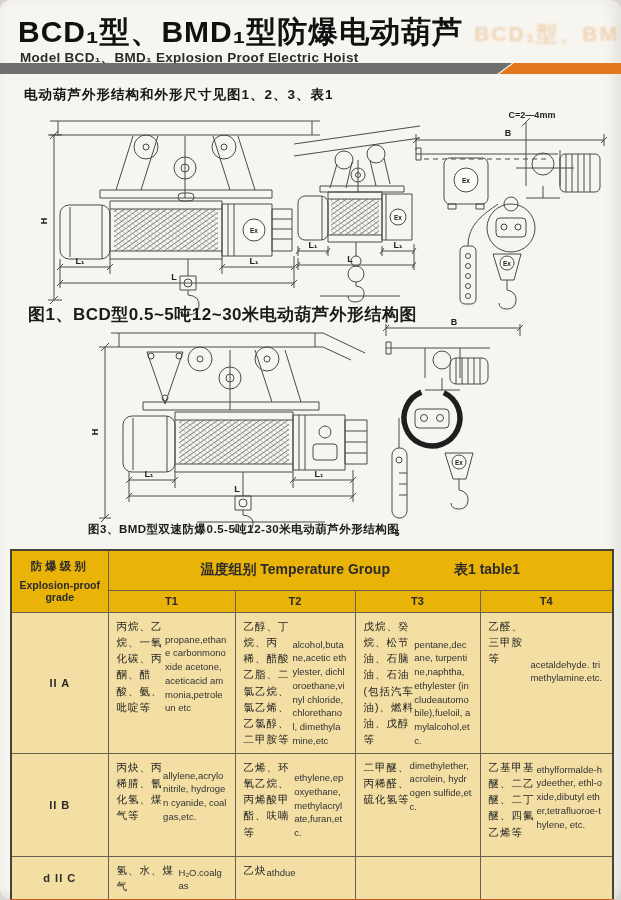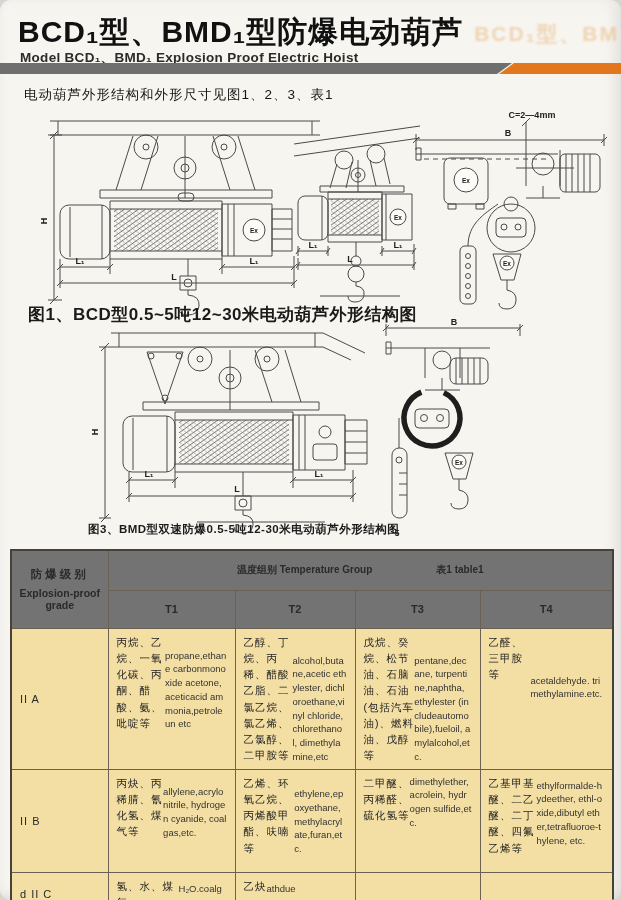--- a/index.html
+++ b/index.html
@@ -8,44 +8,44 @@
     position:relative;width:621px;height:900px;margin:0 auto;
     background:#f7f5f0;overflow:hidden;color:#1c1c1c;
     box-shadow:inset -7px 0 14px rgba(0,0,0,.07), inset 0 6px 10px rgba(255,255,255,.4), inset 0 -5px 10px rgba(0,0,0,.05);
     border-radius:11px;
   }
   .title{position:absolute;left:18px;top:12px;font-size:30px;font-weight:bold;letter-spacing:1px;color:#111;}
   .subtitle{position:absolute;left:20px;top:49px;font-size:13.5px;font-weight:bold;color:#2b2b2b;letter-spacing:.3px;}
   .ghost{position:absolute;right:2px;top:20px;font-size:21px;font-weight:bold;color:#e3923a;opacity:.33;filter:blur(1.3px);letter-spacing:2px;}
   .bar-gray{position:absolute;left:0;top:63px;width:512px;height:11px;background:#6f6f6f;clip-path:polygon(0 0,512px 0,497px 100%,0 100%);}
   .bar-orange{position:absolute;left:499px;top:63px;width:122px;height:11px;background:#e2771e;clip-path:polygon(15px 0,100% 0,100% 100%,0 100%);}
-  .intro{position:absolute;left:24px;top:86px;font-size:13.5px;font-weight:normal;color:#151515;letter-spacing:1px;}
+  .intro{position:absolute;left:24px;top:86px;font-size:13.5px;font-weight:bold;color:#151515;letter-spacing:1px;}
   svg{position:absolute;overflow:visible;}
   svg path, svg line, svg rect, svg circle, svg ellipse{vector-effect:non-scaling-stroke;}
   .lineart{stroke:#4a4a4a;fill:none;stroke-width:1;}
   .caption{position:absolute;font-size:17px;font-weight:bold;color:#1b1b1b;letter-spacing:.5px;}
   .dimtext{font-size:9px;fill:#222;font-weight:bold;}
   .extext{font-size:6.5px;fill:#222;font-weight:bold;}
 
   .xtable{position:absolute;left:10px;top:549px;width:602px;border-collapse:collapse;table-layout:fixed;
           border:2px solid #46423a;border-bottom:3px solid #c4581f;}
   .xtable td{border:1px solid #6a6153;vertical-align:top;padding:5px 8px;}
-  .xtable .hd{background:#737373;text-align:center;vertical-align:middle;padding:2px 4px;}
+  .xtable .hd{background:#eab308;text-align:center;vertical-align:middle;padding:2px 4px;}
   .xtable .bd{background:#f3dfa4;}
   .grade-head-cn{font-size:11.5px;font-weight:bold;letter-spacing:3px;color:#2a2a2a;}
   .grade-head-en{font-size:10.5px;font-weight:bold;color:#2a2a2a;margin-top:5px;}
-  .group-head{display:flex;justify-content:center;gap:64px;align-items:center;font-size:10px;font-weight:bold;color:#2a2a2a;}
+  .group-head{display:flex;justify-content:center;gap:64px;align-items:center;font-size:14px;font-weight:bold;color:#2a2a2a;}
   .t-col{font-size:11px;font-weight:bold;color:#2a2a2a;}
-  .grade-cell{vertical-align:middle !important;font-size:11px;font-weight:normal;letter-spacing:1px;color:#2a2a2a;}
+  .grade-cell{text-align:center;vertical-align:middle !important;font-size:11px;font-weight:bold;letter-spacing:1px;color:#2a2a2a;}
   .cellbox{display:flex;flex-direction:row;height:100%;}
   .cn{font-size:10.5px;line-height:1.55;letter-spacing:1px;color:#222;}
   .en{font-size:9.5px;line-height:1.45;color:#333;margin-top:auto;word-break:break-all;}
   tr.rA{height:124px;} tr.rB{height:103px;} tr.rC{height:34px;}
   tr.rC .en{margin-top:4px;}
-  tr.h1{height:40px;} tr.h2{height:38px;}
+  tr.h1{height:40px;} tr.h2{height:22px;}
 </style>
 </head>
 <body>
 
 <div class="page">
 
   <div class="title">BCD₁型、BMD₁型防爆电动葫芦</div>
   <div class="subtitle">Model BCD₁、BMD₁ Explosion Proof Electric Hoist</div>
   <div class="ghost">BCD₁型、BM</div>
   <div class="bar-gray"></div>

